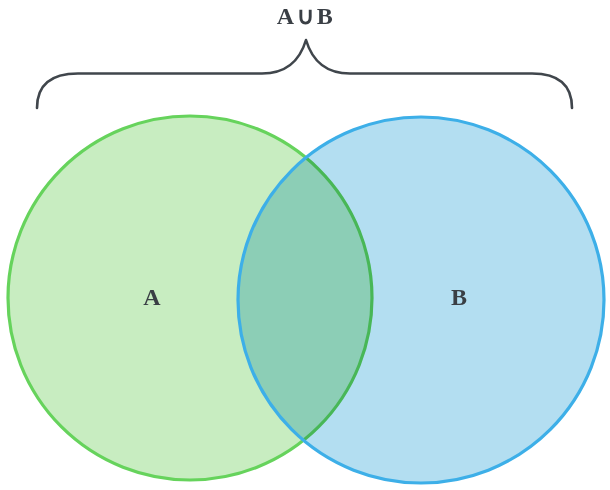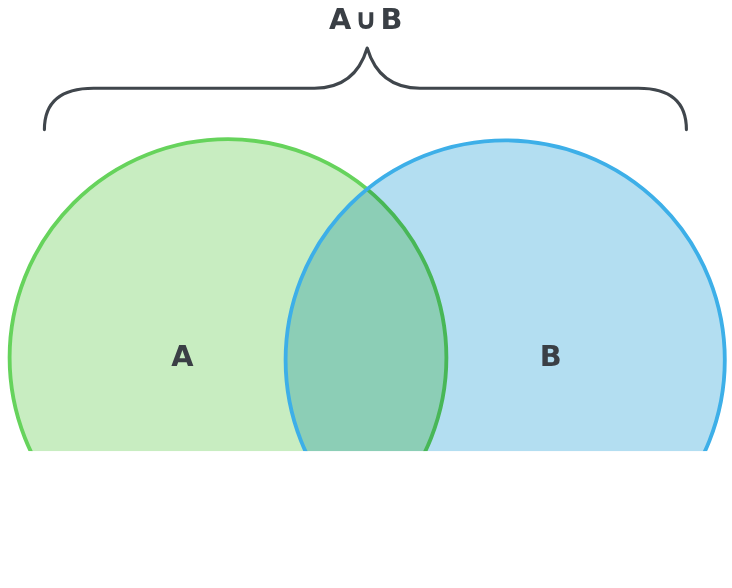--- a/index.html
+++ b/index.html
@@ -4,23 +4,24 @@
 <style>
   html, body {
     margin: 0;
     padding: 0;
     background: var(--background, #ffffff);
     font-family: "DejaVu Sans", "Liberation Sans", sans-serif;
   }
   .canvas {
     position: relative;
     width: 610px;
-    height: 376px;
+    height: 490px;
     background: var(--background, #ffffff);
     overflow: hidden;
+    font-family: Liberation Serif, serif;
   }
   svg { display: block; }
 
   .diagram-title {
     fill: var(--text, #3a3f45);
     font-size: 24px;
     font-weight: bold;
     letter-spacing: 2.5px;
     text-anchor: middle;
   }

